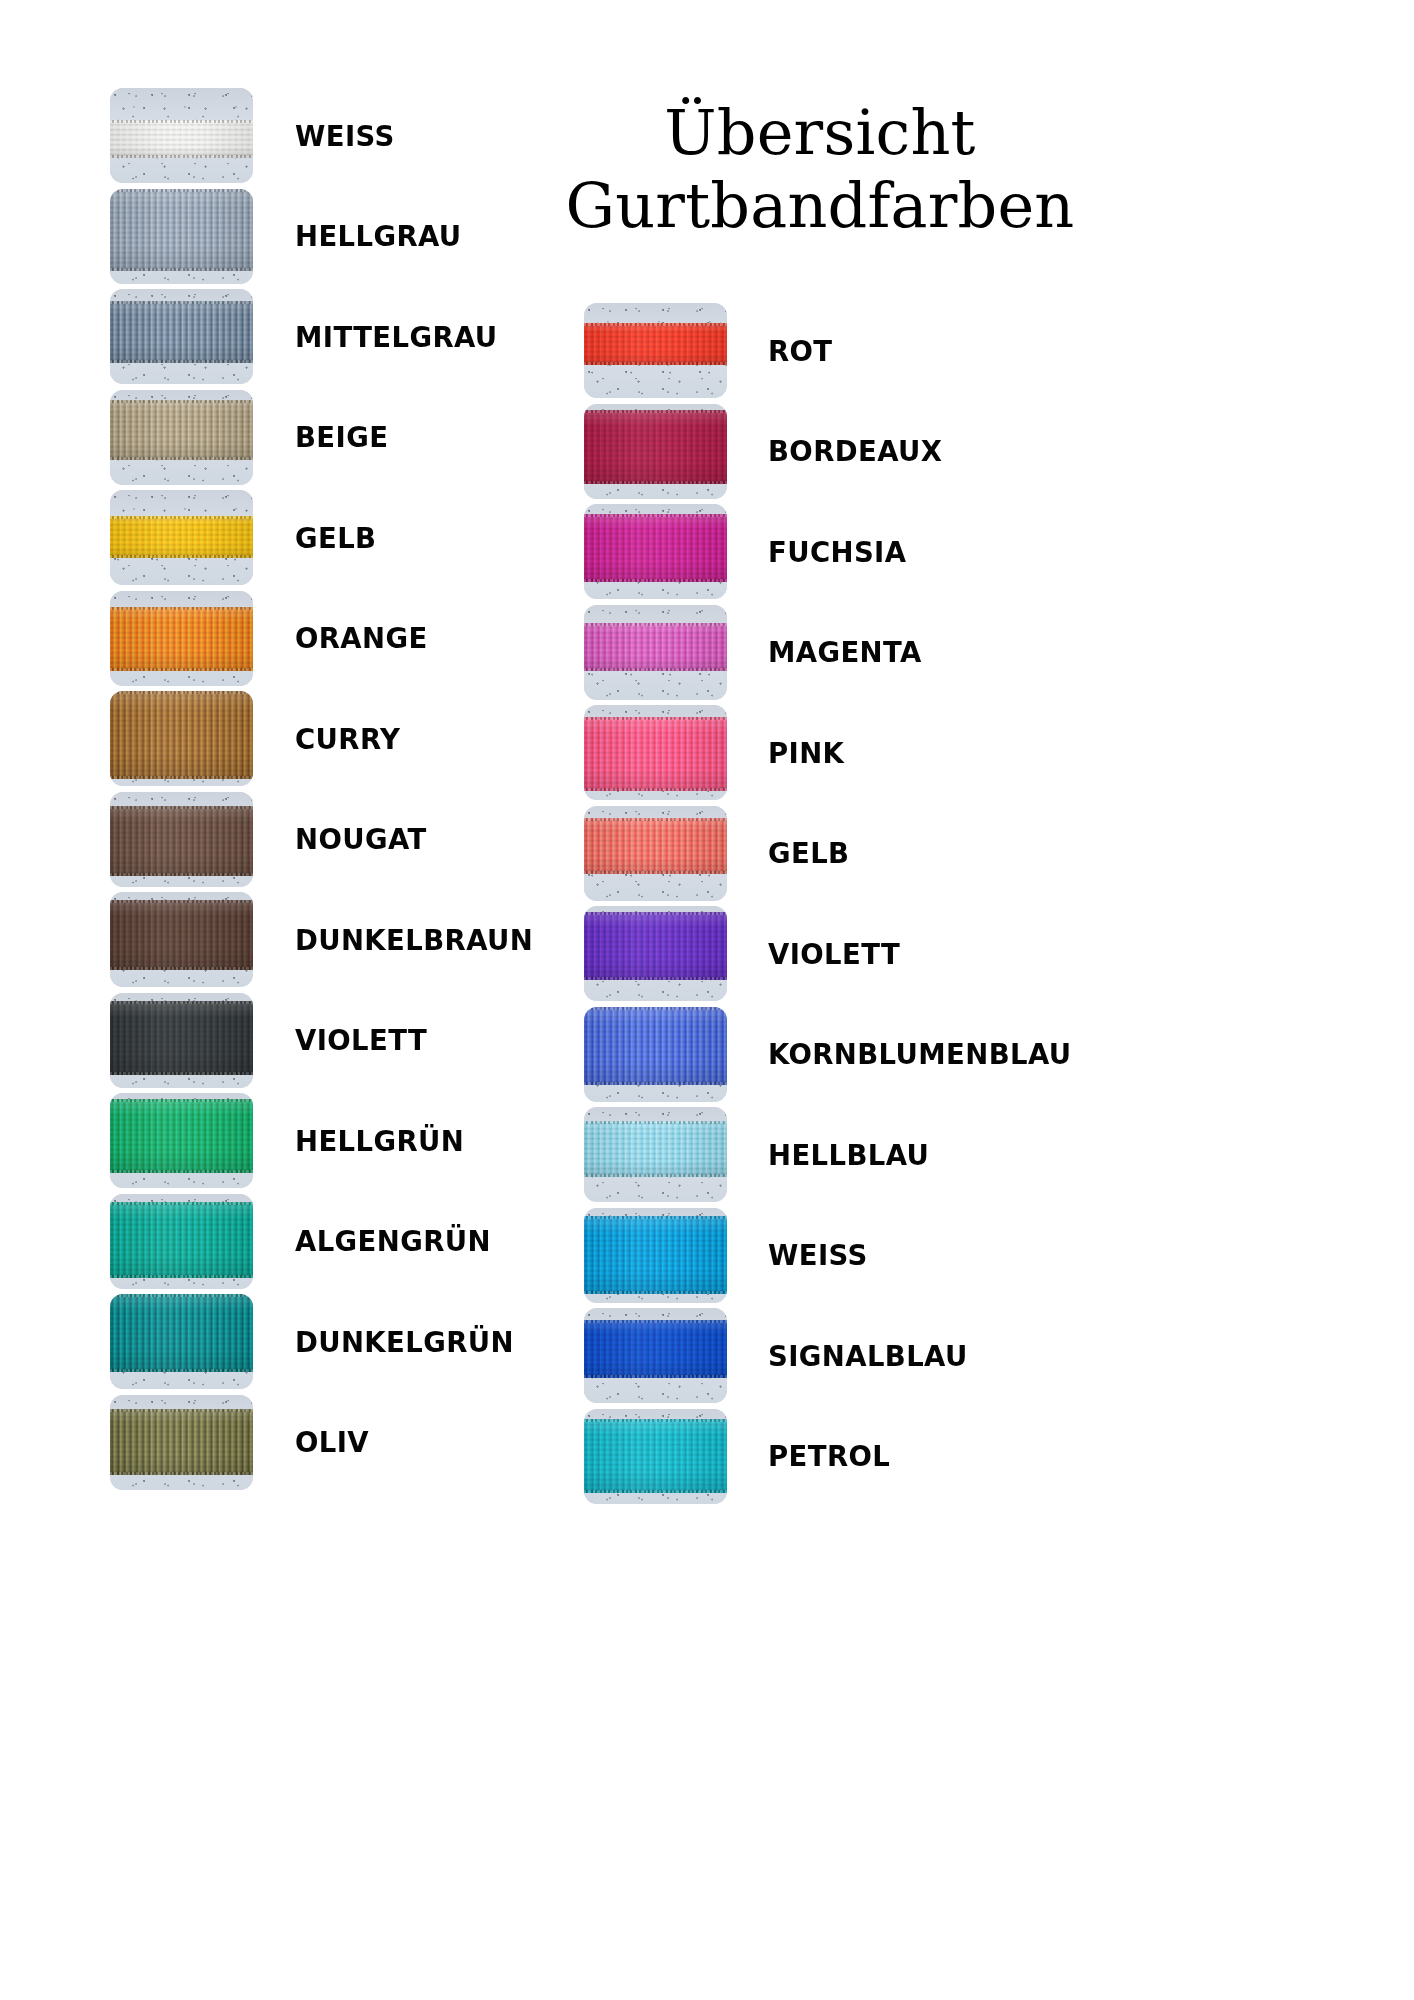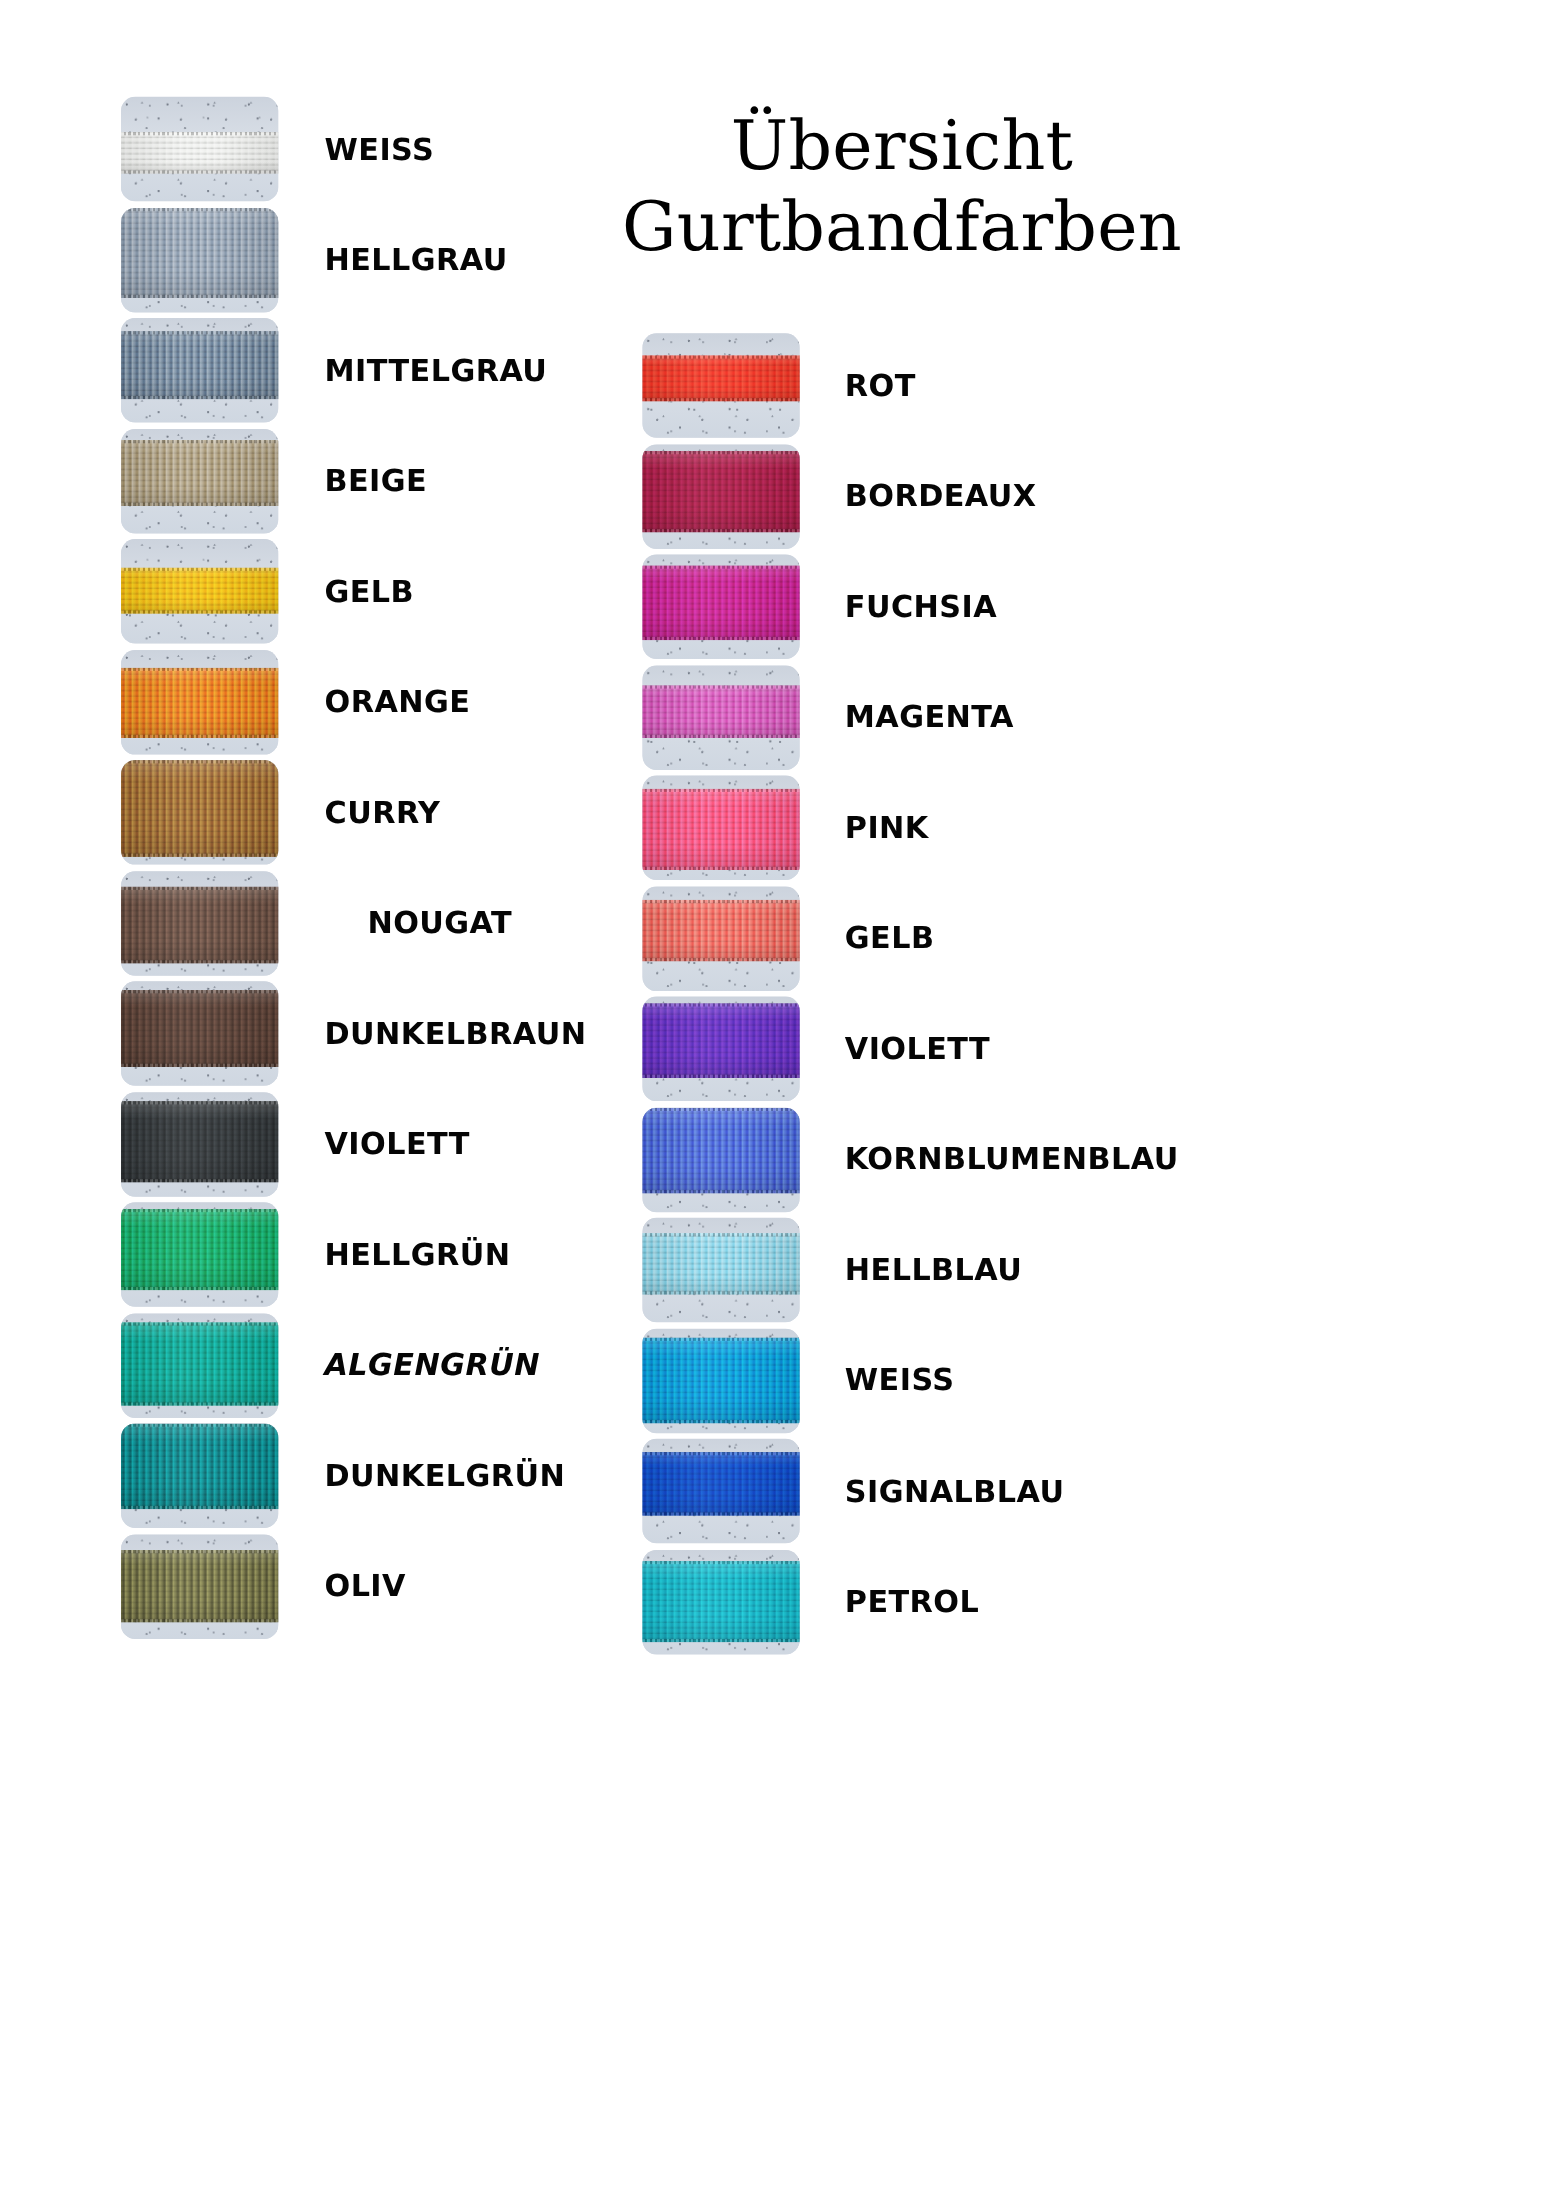--- a/index.html
+++ b/index.html
@@ -274,21 +274,21 @@
           <div class="concrete"></div>
           <div class="band" style="top: 14px; height: 70px;">
             <div class="band-fill" style="background: rgb(111, 83, 70);"></div>
             <div class="band-weave"></div>
             <div class="band-ribs" style="opacity: 0.7;"></div>
             <div class="band-shade"></div>
             <div class="band-edge-top"></div>
             <div class="band-edge-bot"></div>
           </div>
         </div>
-        <div class="label" style="left: 295px; margin-left: 39px;">NOUGAT</div>
+        <div class="label" style="left: 295px;">NOUGAT</div>
       </div>
       <div class="row" style="top: 892px;">
         <div class="swatch" style="left: 110px; width: 143px; height: 95px; border-radius: 13px;">
           <div class="concrete"></div>
           <div class="band" style="top: 8px; height: 70px;">
             <div class="band-fill" style="background: rgb(94, 67, 56);"></div>
             <div class="band-weave"></div>
             <div class="band-ribs" style="opacity: 0.7;"></div>
             <div class="band-shade"></div>
             <div class="band-edge-top"></div>
@@ -330,21 +330,21 @@
           <div class="concrete"></div>
           <div class="band" style="top: 8px; height: 76px;">
             <div class="band-fill" style="background: rgb(15, 174, 156);"></div>
             <div class="band-weave"></div>
             <div class="band-ribs"></div>
             <div class="band-shade"></div>
             <div class="band-edge-top"></div>
             <div class="band-edge-bot"></div>
           </div>
         </div>
-        <div class="label" style="left: 295px; font-style: italic;">ALGENGRÜN</div>
+        <div class="label" style="left: 295px;">ALGENGRÜN</div>
       </div>
       <div class="row" style="top: 1294px;">
         <div class="swatch" style="left: 110px; width: 143px; height: 95px; border-radius: 13px;">
           <div class="concrete"></div>
           <div class="band" style="top: 0px; height: 78px;">
             <div class="band-fill" style="background: rgb(13, 143, 148);"></div>
             <div class="band-weave"></div>
             <div class="band-ribs"></div>
             <div class="band-shade"></div>
             <div class="band-edge-top"></div>

